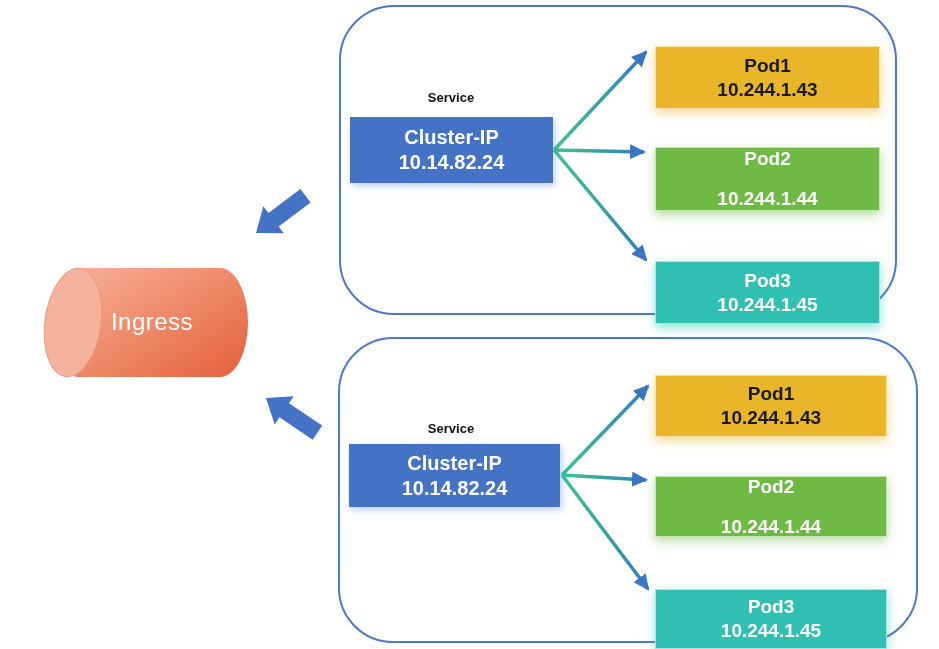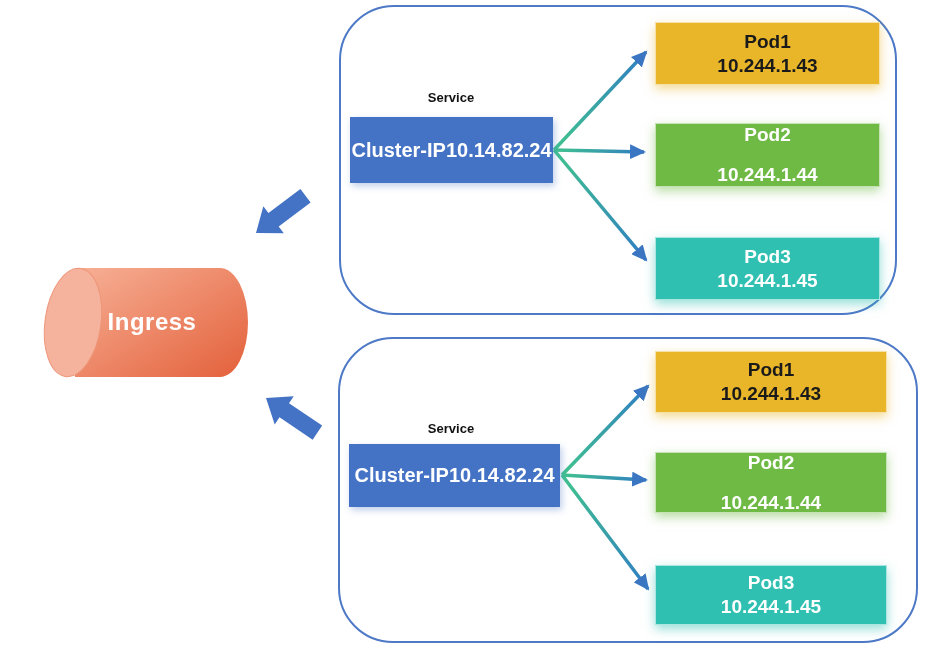--- a/index.html
+++ b/index.html
@@ -17,36 +17,36 @@
   #cluster-bottom{left:338px;top:337px;width:580px;height:306px;}
 
   .svg-layer{position:absolute;left:0;top:0;width:939px;height:649px;pointer-events:none;}
 
   .service-label{
     position:absolute;width:200px;text-align:center;
     font-size:13px;font-weight:bold;color:#111111;
   }
   .clusterip-box{
     position:absolute;background:#4472c4;color:#ffffff;
-    display:flex;flex-direction:row;align-items:center;justify-content:center;
+    display:flex;flex-direction:column;align-items:center;justify-content:center;
     font-weight:bold;font-size:20px;line-height:25px;text-align:center;
     box-shadow:2px 3px 7px rgba(68,114,196,0.35);
   }
   .pod-box{
     position:absolute;display:flex;flex-direction:column;align-items:center;justify-content:center;
     font-weight:bold;font-size:19px;line-height:24px;text-align:center;
-    border:1px solid rgba(255,255,255,0.6);box-sizing:border-box;
+    border:1px solid rgba(255,255,255,0.6);box-sizing:border-box;margin-top:24px;
   }
   .pod-yellow{background:#e9b62a;color:#1a1a1a;box-shadow:0 4px 10px rgba(233,182,42,0.5);}
   .pod-green{background:#6fba45;color:#ffffff;box-shadow:0 4px 10px rgba(111,186,69,0.5);gap:16px;}
   .pod-teal{background:#2fc0b2;color:#ffffff;box-shadow:0 4px 10px rgba(47,192,178,0.5);text-align:center;}
 
   .ingress-label{
     position:absolute;left:62px;top:308px;width:180px;text-align:center;
-    font-size:24px;font-weight:bold;color:#ffffff;letter-spacing:0.5px;
+    font-size:24px;font-weight:normal;color:#ffffff;letter-spacing:0.5px;
   }
   .watermark{
     position:absolute;right:3px;top:620px;width:260px;text-align:right;
     font-size:21px;color:#b1b1b5;letter-spacing:1px;
   }
 </style>
 </head>
 <body>
 
 <div id="canvas">

